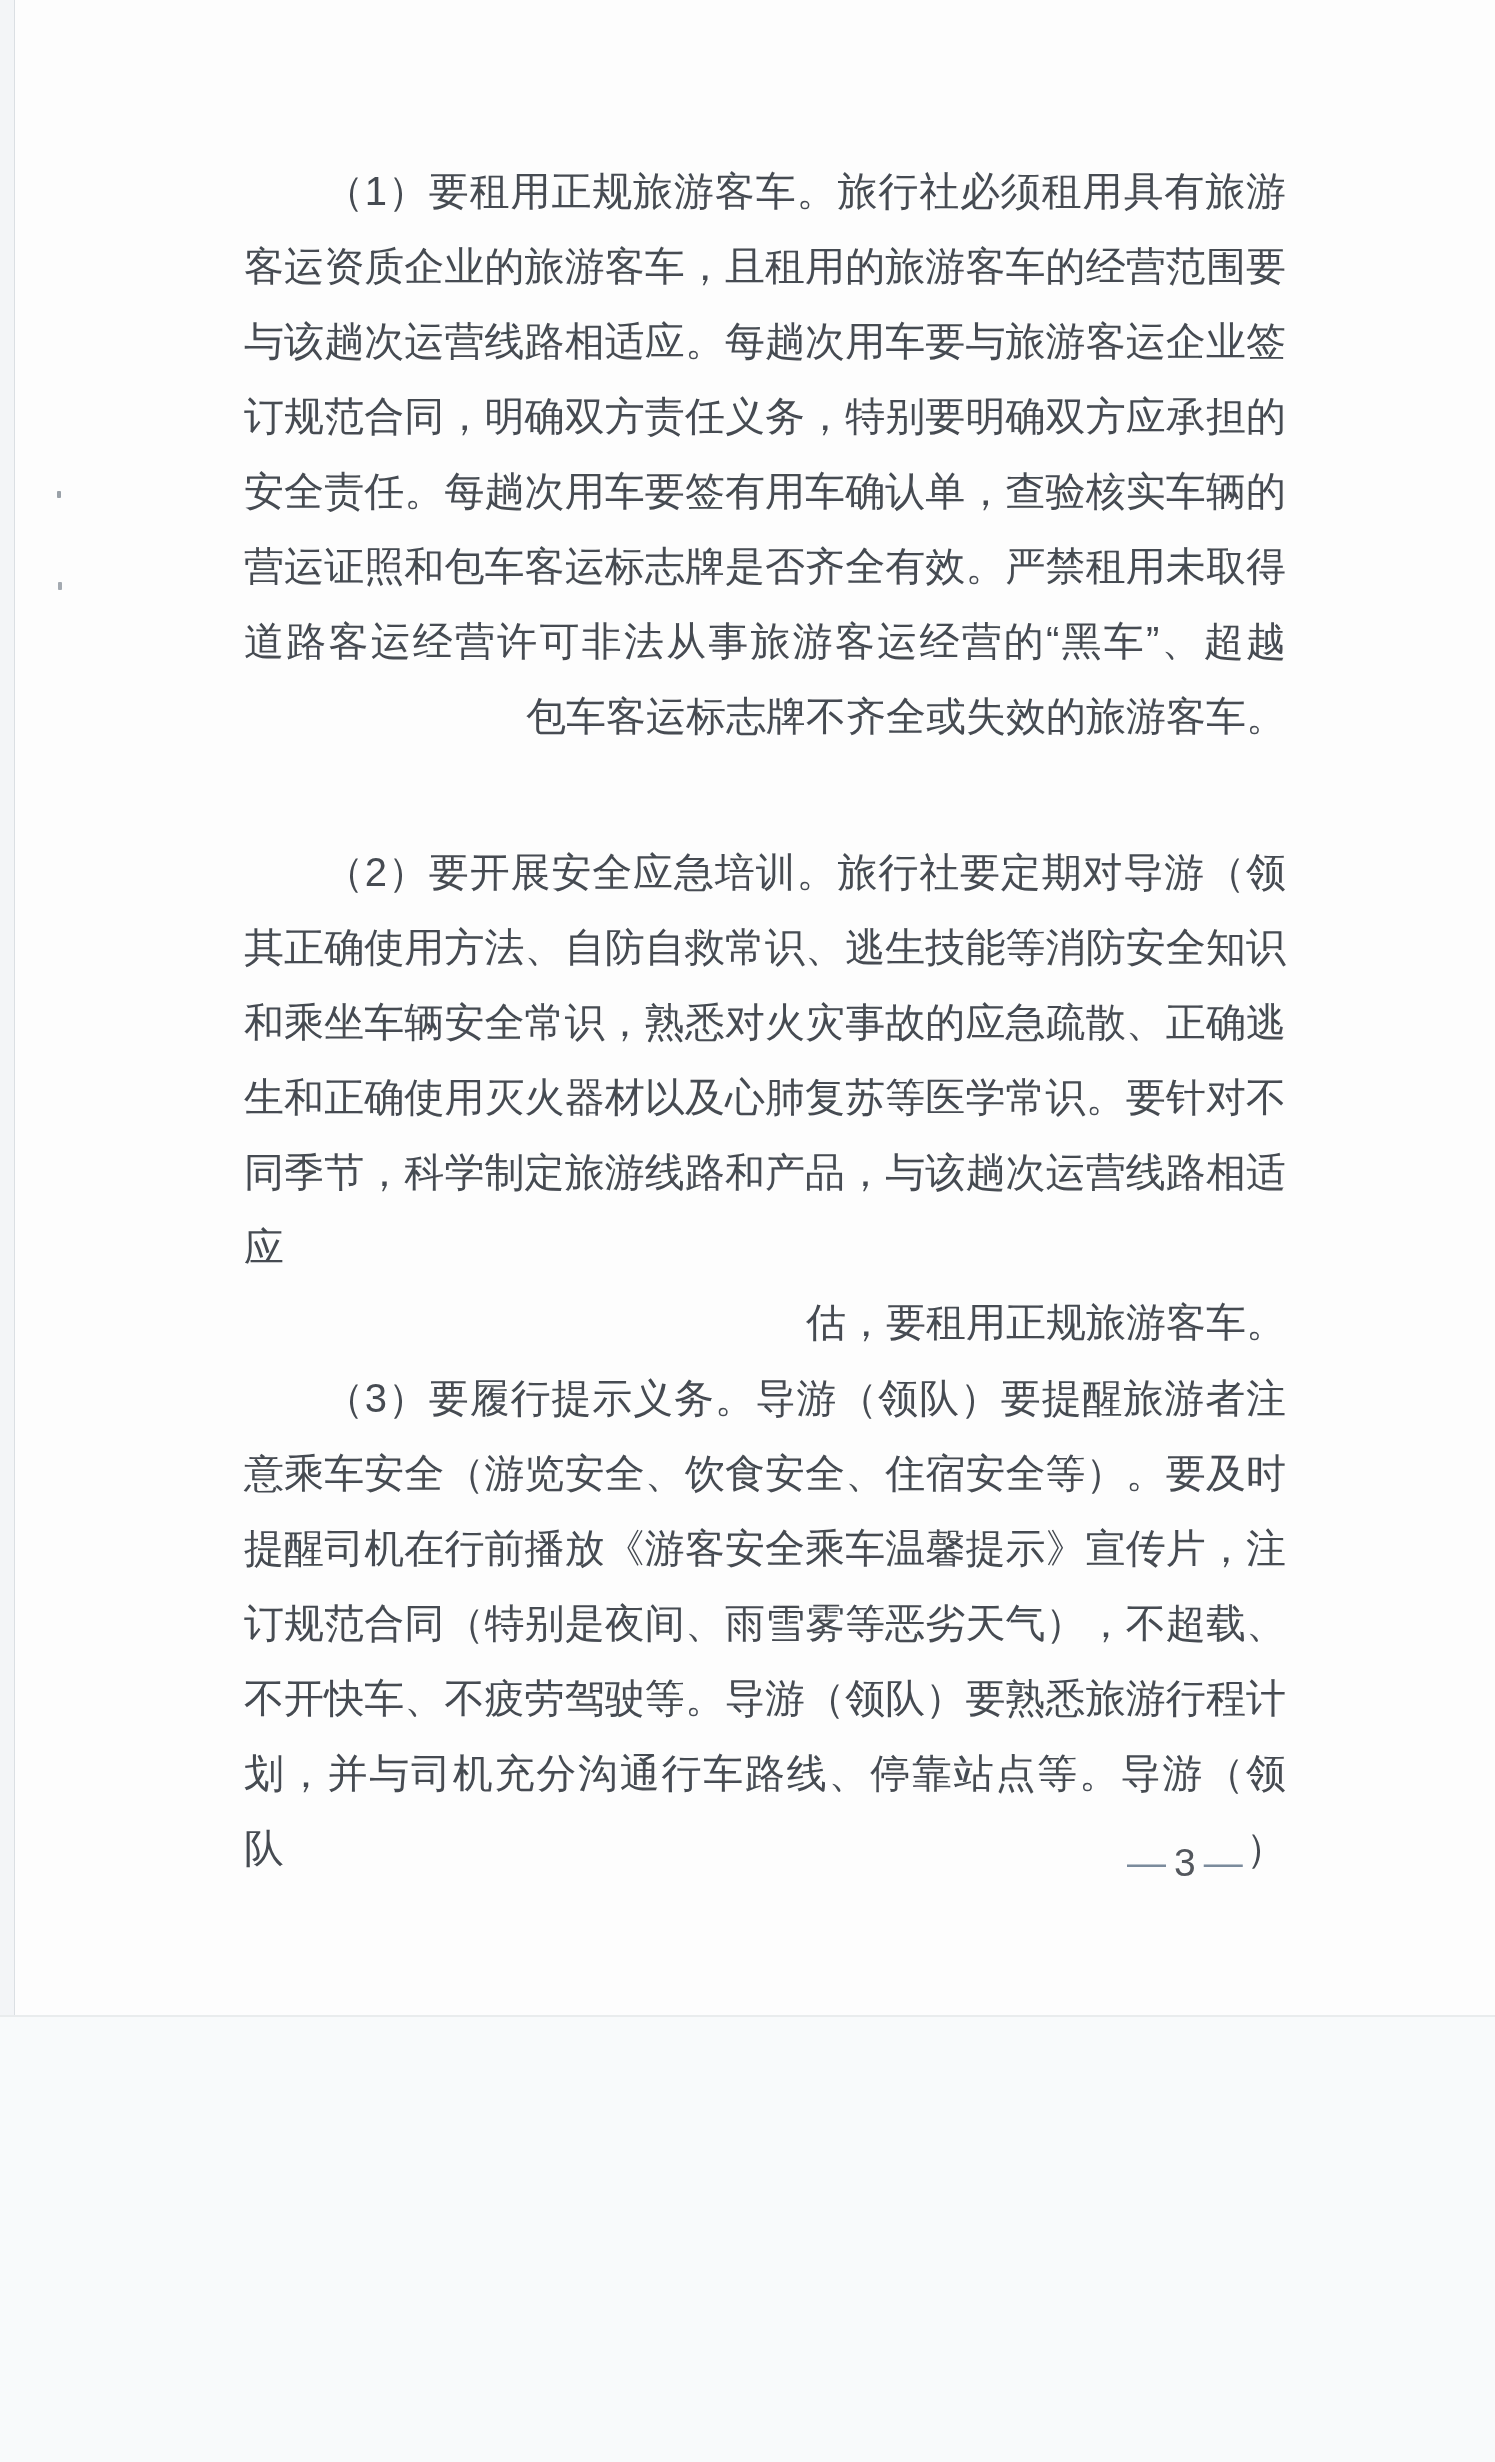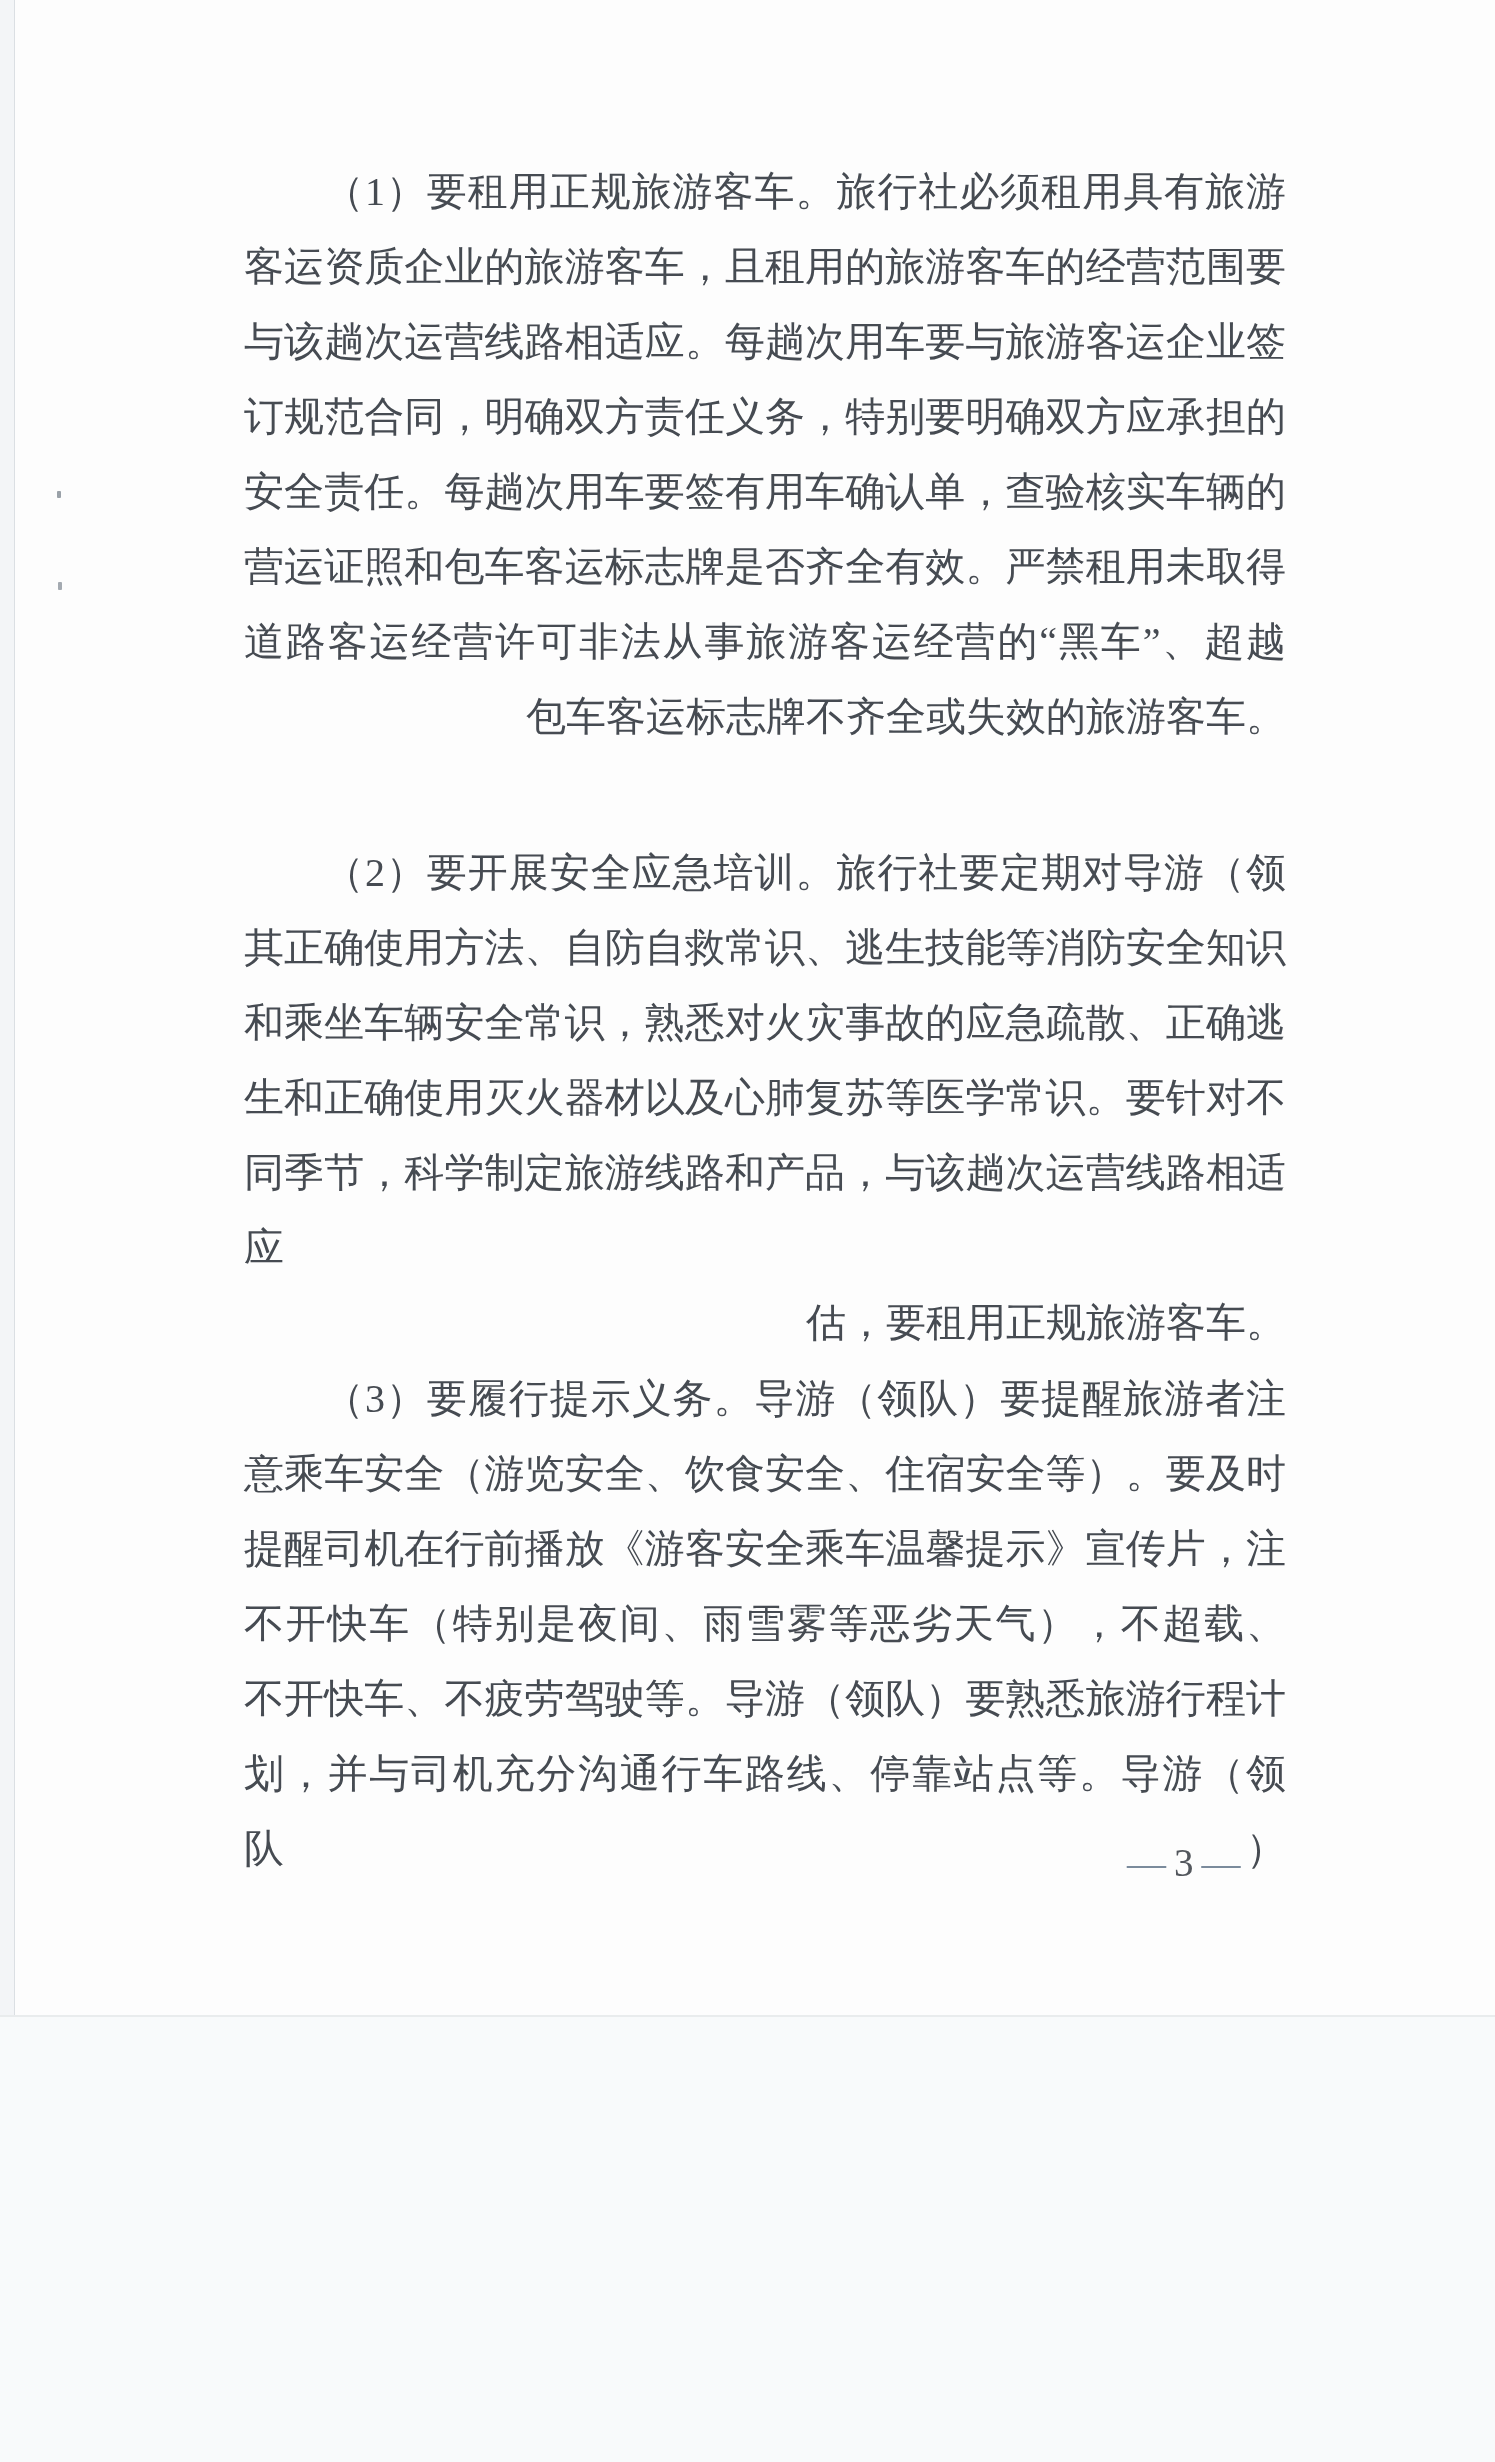--- a/index.html
+++ b/index.html
@@ -8,21 +8,21 @@
     --scan-bg:#f8fafb;
     --pn-dash:#7b8b9c;
     --pn-text:#53575d;
   }
   html,body{margin:0;padding:0;}
   .scan{
     position:relative;
     width:1495px;height:2462px;
     background:var(--scan-bg);
     overflow:hidden;
-    font-family:Liberation Serif, serif;
+    font-family:Liberation Sans, sans-serif;
   }
   .page{
     position:absolute;left:0;top:0;
     width:1495px;height:2016px;
     background:var(--page-bg);
   }
   .margin-strip{
     position:absolute;left:0;top:0;
     width:14px;height:2016px;
     background:#f3f5f7;
@@ -91,21 +91,21 @@
         <div class="line just">其正确使用方法、自防自救常识、逃生技能等消防安全知识</div>
         <div class="line just">和乘坐车辆安全常识，熟悉对火灾事故的应急疏散、正确逃</div>
         <div class="line just">生和正确使用灭火器材以及心肺复苏等医学常识。要针对不</div>
         <div class="line just">同季节，科学制定旅游线路和产品，与该趟次运营线路相适应</div>
         <div class="line">估，要租用正规旅游客车。</div>
       </div>
     <div class="para para-3">
         <div class="line just indent">（3）要履行提示义务。导游（领队）要提醒旅游者注</div>
         <div class="line just">意乘车安全（游览安全、饮食安全、住宿安全等）。要及时</div>
         <div class="line just">提醒司机在行前播放《游客安全乘车温馨提示》宣传片，注</div>
-        <div class="line just">不开快车（特别是夜间、雨雪雾等恶劣天气），不超载、</div>
+        <div class="line just">订规范合同（特别是夜间、雨雪雾等恶劣天气），不超载、</div>
         <div class="line just">不开快车、不疲劳驾驶等。导游（领队）要熟悉旅游行程计</div>
         <div class="line just">划，并与司机充分沟通行车路线、停靠站点等。导游（领队）</div>
       </div>
 
     <div class="page-number">
       <span>—</span>
       <span class="num">3</span>
       <span>—</span>
     </div>
   </div>

